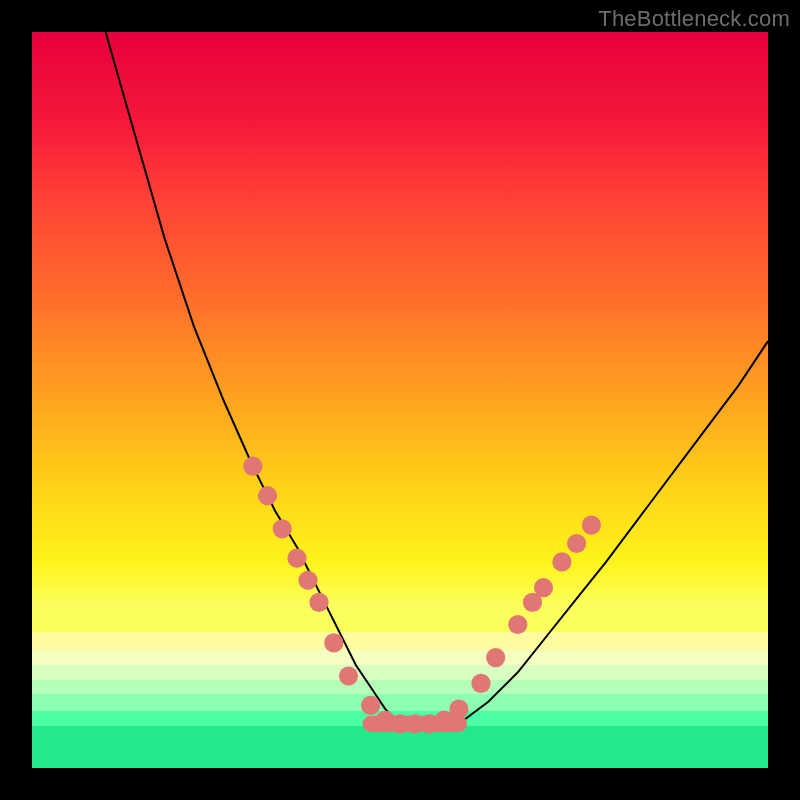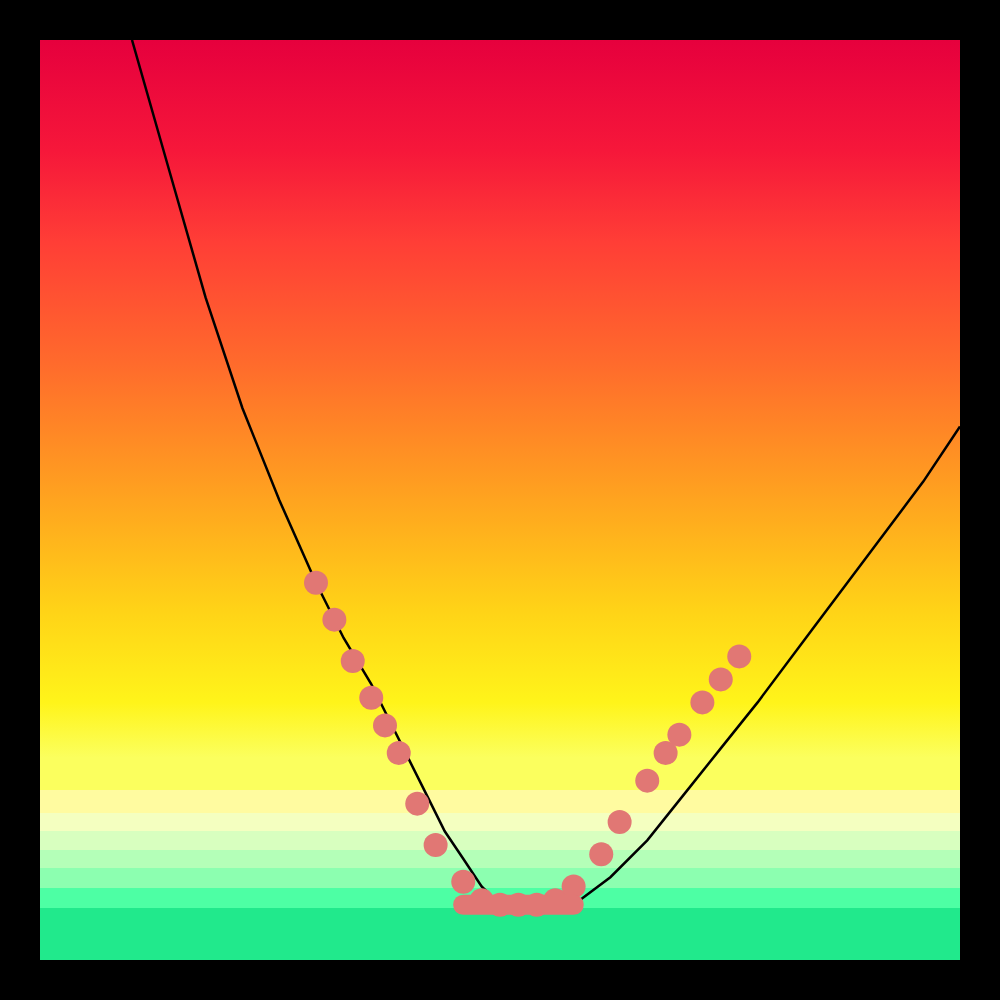--- a/index.html
+++ b/index.html
@@ -105,13 +105,14 @@
           <circle cx="529.9" cy="529.9" r="9.6" fill="#e17774"></circle>
           <circle cx="544.6" cy="511.5" r="9.6" fill="#e17774"></circle>
           <circle cx="559.4" cy="493.1" r="9.6" fill="#e17774"></circle>
         </g>
       <g id="segmentGroup">
           <line x1="338.6" x2="426.9" y1="691.8" y2="691.8" stroke="#e17774" stroke-width="16.2" stroke-linecap="round"></line>
         </g>
     </svg>
 
   </div>
+  <div class="watermark">TheBottleneck.com</div>
 </div>
 
 </body></html>

